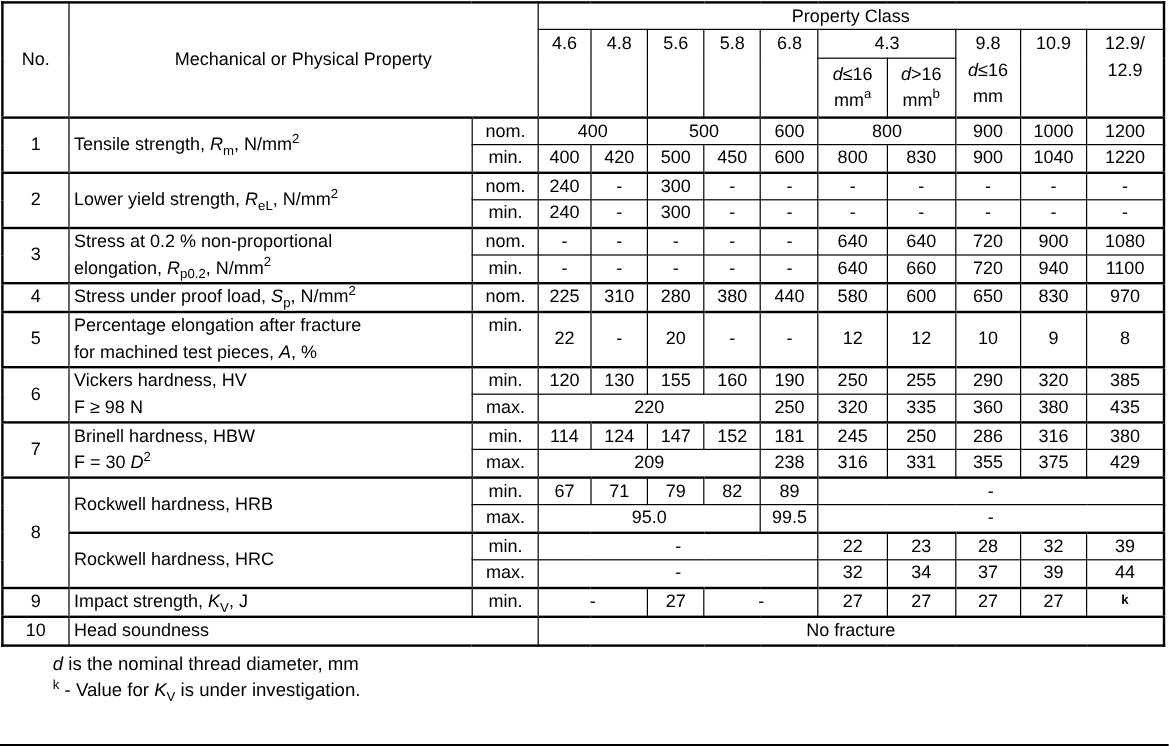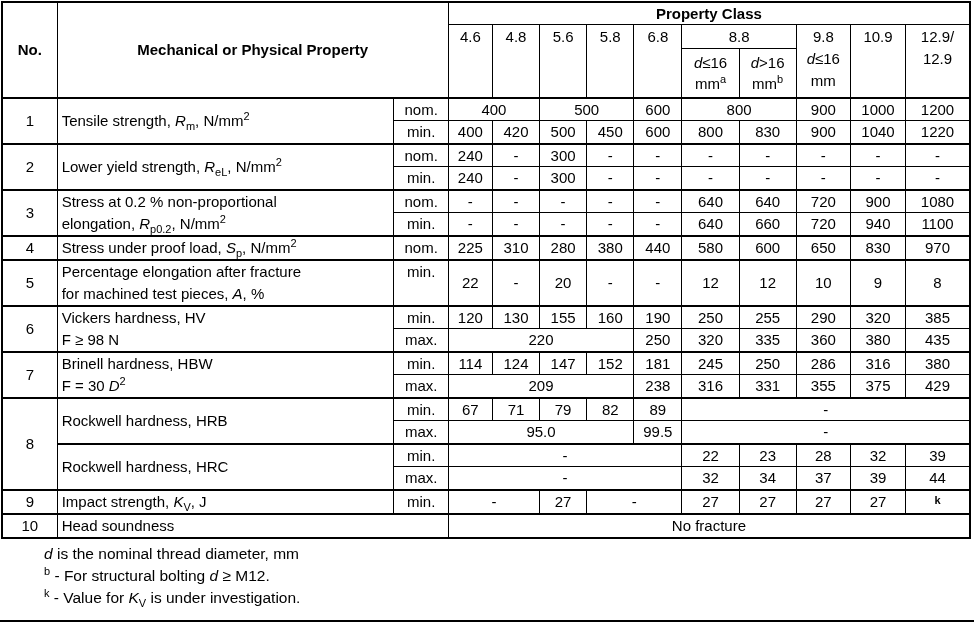--- a/index.html
+++ b/index.html
@@ -29,21 +29,21 @@
     overflow:hidden;
     line-height:21px;
     font-weight:normal;
   }
   tr.grp > td { border-top-width:2px; }
   thead tr.hr1 { height:19px; }
   thead tr.hr2 { height:22px;padding-left:20px; }
   thead tr.hr3 { height:49px; }
   tbody tr { height:23px; }
   tbody tr.rh46 { height:46px; }
-  .hb { font-weight:bold; }
+  .hb { font-weight:normal; }
   .cls { vertical-align:top; padding-top:1px; line-height:22px; }
   .no  { text-align:center; }
   .prop { text-align:left; padding-left:4px; line-height:22px;margin-left:40px; }
   .lbl { text-align:center; padding-left:3px; }
   .top { vertical-align:top; }
   .kcell { vertical-align:top; font-size:11px; line-height:14px; padding-top:2px; font-weight:bold; }
   .it { font-style:italic; }
   .sb { font-size:11px; vertical-align:sub; line-height:1; }
   .sp { font-size:11px; vertical-align:super; line-height:1; }
   .un { }
@@ -79,21 +79,21 @@
         <th class="hb" rowspan="3">No.</th>
         <th class="hb" rowspan="3" colspan="2">Mechanical or Physical Property</th>
         <th class="hb" colspan="10">Property Class</th>
       </tr>
       <tr class="hr2">
         <th class="cls" rowspan="2">4.6</th>
         <th class="cls" rowspan="2">4.8</th>
         <th class="cls" rowspan="2">5.6</th>
         <th class="cls" rowspan="2">5.8</th>
         <th class="cls" rowspan="2">6.8</th>
-        <th class="cls" colspan="2">8.8</th>
+        <th class="cls" colspan="2">4.3</th>
         <th class="cls" rowspan="2"><span>9.8</span><br><span class="it">d</span><span>≤16</span><br><span>mm</span></th>
         <th class="cls" rowspan="2">10.9</th>
         <th class="cls" rowspan="2"><span>12.9/</span><br><span class="un">12.9</span></th>
       </tr>
       <tr class="hr3">
         <th><span class="it">d</span><span>≤16</span><br><span>mm</span><span class="sp">a</span></th>
         <th><span class="it">d</span><span>&gt;16</span><br><span>mm</span><span class="sp">b</span></th>
       </tr>
     </thead>
     <tbody>
@@ -320,16 +320,15 @@
       <tr class="grp">
         <td class="no">10</td>
         <td class="prop" colspan="2">Head soundness</td>
         <td colspan="10">No fracture</td>
       </tr>
     </tbody>
   </table>
 
   <div class="footnotes">
     <div class="fline"><span class="it">d</span><span> is the nominal thread diameter, mm</span></div>
-    <div class="fline"><span class="sp">b</span><span> - For structural bolting </span><span class="it">d</span><span> ≥ M12.</span></div>
     <div class="fline"><span class="sp">k</span><span> - Value for </span><span class="it">K</span><span class="sb">V</span><span> is under investigation.</span></div>
   </div>
 </div>
 
 </body></html>

